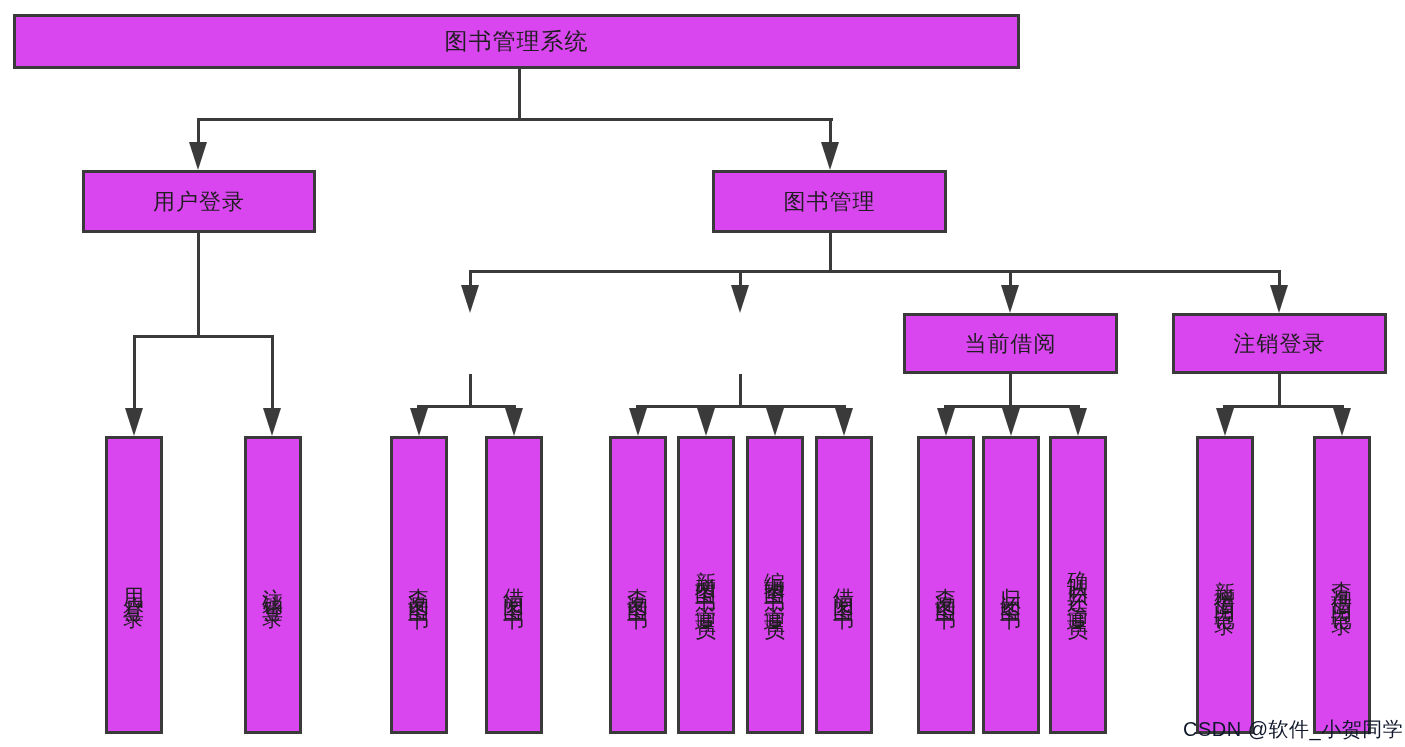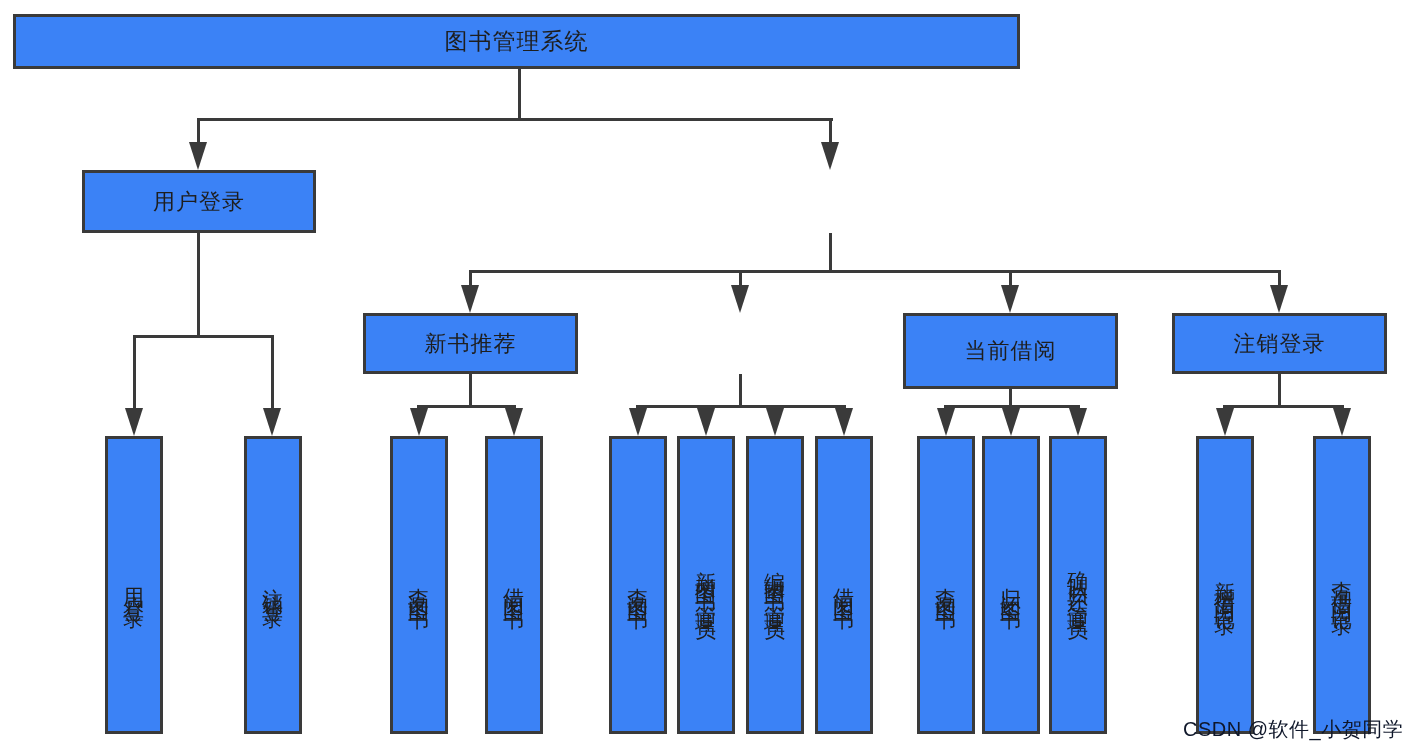--- a/index.html
+++ b/index.html
@@ -11,21 +11,21 @@
   .stage {
     position: relative;
     width: 1405px;
     height: 747px;
     background: #ffffff;
     overflow: hidden;
   }
   .box {
     position: absolute;
     box-sizing: border-box;
-    background: #3b82f6;
+    background: #d946ef;
     border: 3px solid #3a3a3a;
     display: flex;
     align-items: center;
     justify-content: center;
     color: #1e1e1e;
     font-size: 22px;
     letter-spacing: 1px;
     z-index: 2;
   }
   .leaf span {
@@ -130,25 +130,25 @@
   <div class="vline" style="left:1341px;top:405px;height:10px"></div>
   <div class="arrow" style="left:1333px;top:408px"></div>
 
   <div class="box" style="left:13px;top:14px;width:1007px;height:55px;font-size:23px">
     <span>图书管理系统</span>
   </div>
 
   <div class="box" style="left:82px;top:170px;width:234px;height:63px">
     <span>用户登录</span>
   </div>
+  <div class="box" style="left:712px;top:170px;width:235px;height:63px">
+    <span>图书管理</span>
+  </div>
 
-  <div class="box" style="left:363px;top:313px;width:215px;height:61px">
-    <span>新书推荐</span>
-  </div>
-  <div class="box" style="left:903px;top:313px;width:215px;height:76px">
+  <div class="box" style="left:903px;top:313px;width:215px;height:61px">
     <span>当前借阅</span>
   </div>
   <div class="box" style="left:1172px;top:313px;width:215px;height:61px">
     <span>注销登录</span>
   </div>
 
   <div class="box leaf" style="left:105px;top:436px;width:58px;height:298px">
     <span>用户登录</span>
   </div>
   <div class="box leaf" style="left:244px;top:436px;width:58px;height:298px">

